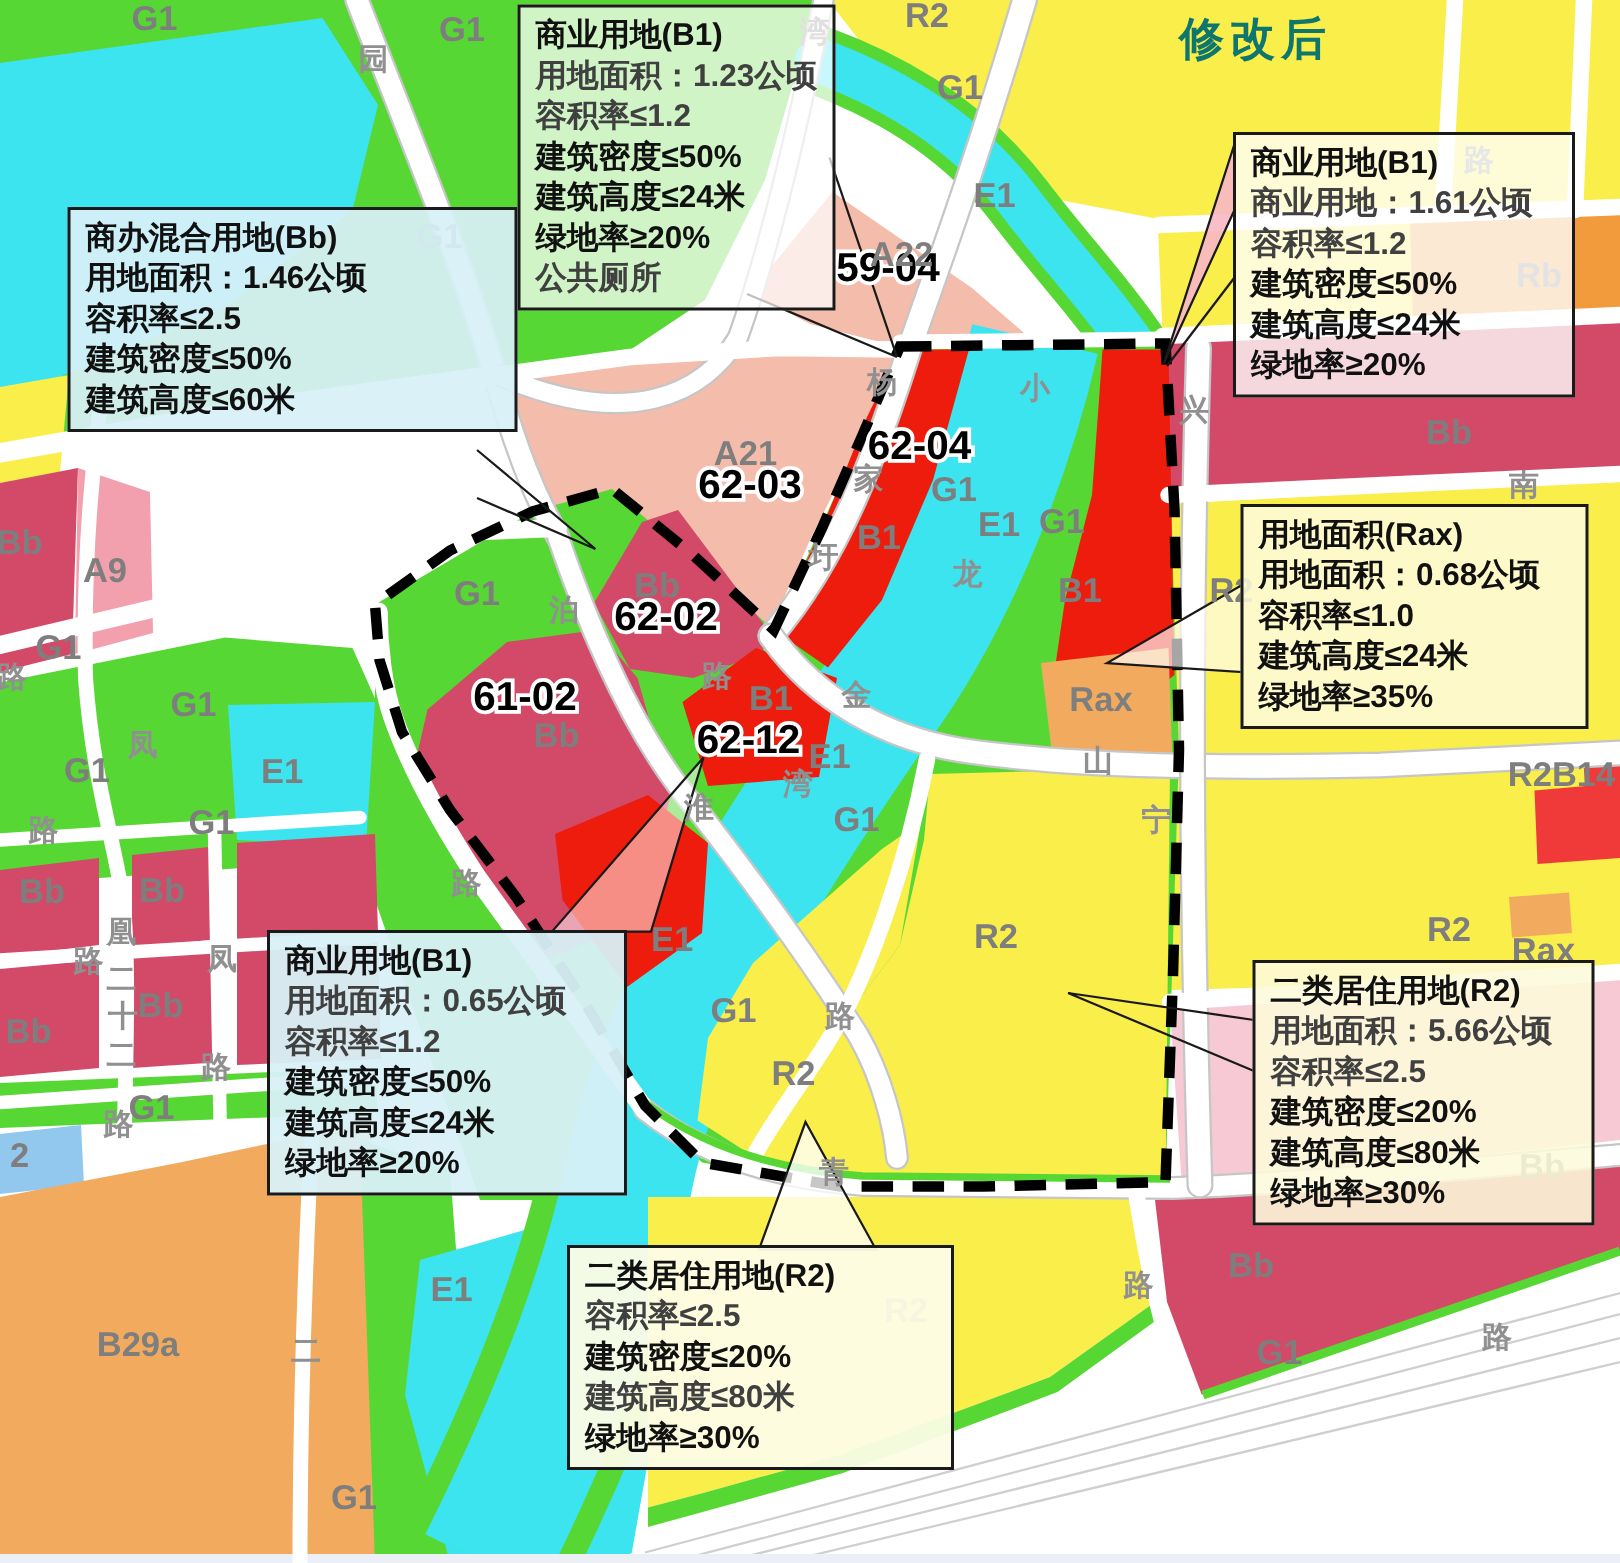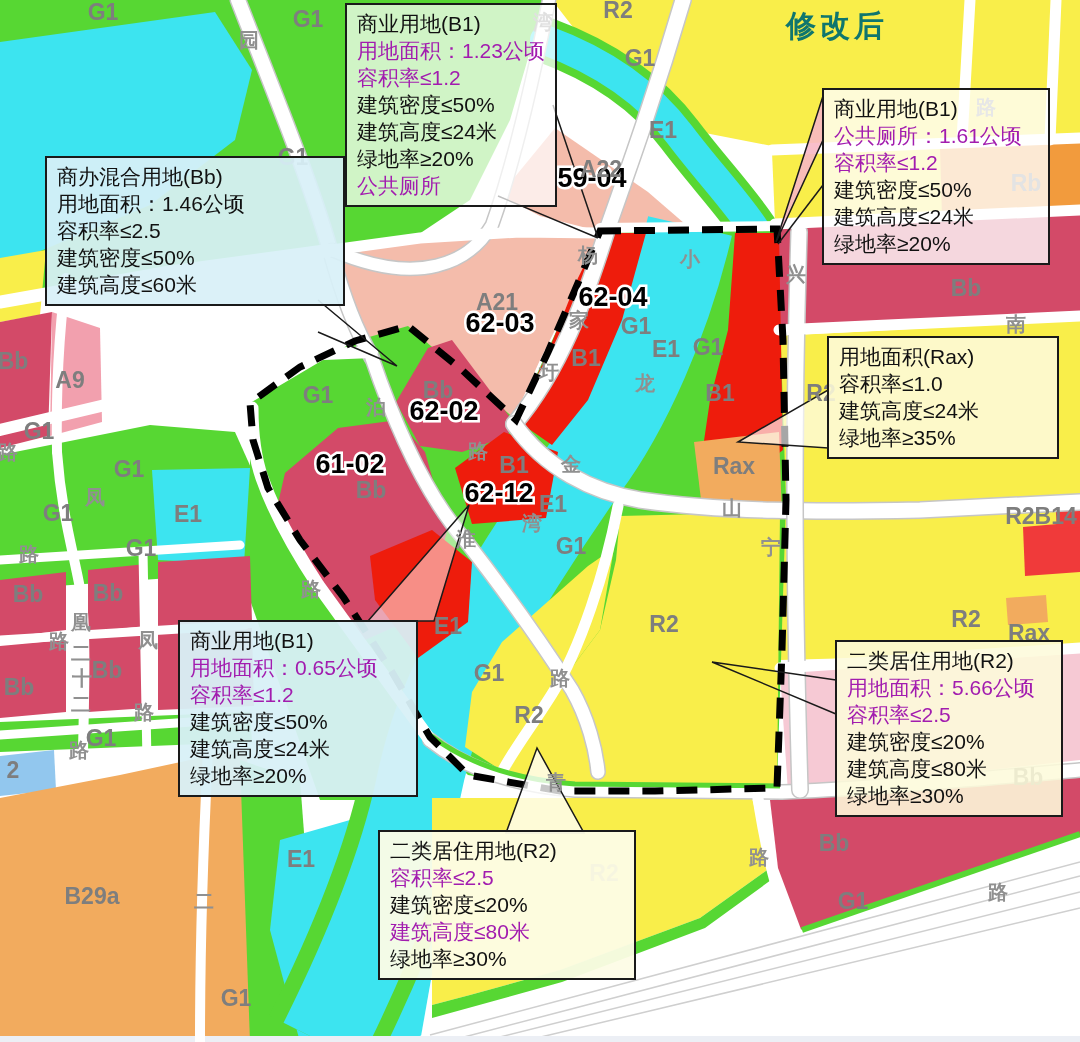--- a/index.html
+++ b/index.html
@@ -5,22 +5,22 @@
   html,body{margin:0;padding:0;}
   body{font-family:"Liberation Sans","DejaVu Sans",sans-serif;}
   #stage{position:relative;width:1080px;height:1042px;overflow:hidden;background:#fff;}
   #mapsvg{position:absolute;left:0;top:0;}
   .rc{fill:none;stroke:#c6c6c6;stroke-linecap:round;stroke-linejoin:round;}
   .rd{fill:none;stroke:#ffffff;stroke-linecap:round;stroke-linejoin:round;}
   .lbl-zone{font-size:23px;font-weight:700;fill:#7e7e7e;text-anchor:middle;}
   .lbl-road{font-size:20px;font-weight:600;fill:#909090;text-anchor:middle;}
   .lbl-plot{font-size:27px;font-weight:800;fill:#000;stroke:#ffffff;stroke-width:5px;paint-order:stroke;text-anchor:middle;}
   .callout{position:absolute;border:2px solid #1a1a1a;padding:5px 10px 6px 10px;box-sizing:border-box;
-           font-size:21px;line-height:27px;font-weight:400;color:#111;white-space:nowrap;}
-  .callout .red{color:#a21caf;}
+           font-size:21px;line-height:27px;font-weight:700;color:#111;white-space:nowrap;}
+  .callout .red{color:#404040;}
   #modified-tag{position:absolute;left:786px;top:6px;font-size:30px;font-weight:800;color:#0f766e;letter-spacing:4px;}
 </style>
 </head>
 <body>
 
 <div id="stage">
 <svg id="mapsvg" width="1080" height="1042" viewBox="0 0 1080 1042">
   <rect x="0" y="0" width="1080" height="1042" fill="#ffffff"></rect>
 
   <g>
@@ -246,46 +246,47 @@
         <text x="81" y="704" class="lbl-road" dominant-baseline="central">二</text>
         <text x="79" y="750" class="lbl-road" dominant-baseline="central">路</text>
         <text x="144" y="712" class="lbl-road" dominant-baseline="central">路</text>
         <text x="204" y="901" class="lbl-road" dominant-baseline="central">二</text>
         <text x="759" y="857" class="lbl-road" dominant-baseline="central">路</text>
         <text x="998" y="892" class="lbl-road" dominant-baseline="central">路</text>
       </g>
 </svg>
 
 <div id="callouts">
-      <div class="callout" style="left: 45px; top: 156px; min-width: 300px; background: rgba(216, 240, 247, 0.93);">
+      <div class="callout" style="left: 45px; top: 138px; min-width: 300px; background: rgba(216, 240, 247, 0.93);">
         <div>商办混合用地(Bb)</div>
         <div>用地面积：1.46公顷</div>
         <div>容积率≤2.5</div>
         <div>建筑密度≤50%</div>
         <div>建筑高度≤60米</div>
       </div>
       <div class="callout" style="left: 345px; top: 3px; min-width: 210px; background: rgba(255, 255, 255, 0.72);">
         <div>商业用地(B1)</div>
         <div class="red">用地面积：1.23公顷</div>
         <div class="red">容积率≤1.2</div>
         <div>建筑密度≤50%</div>
         <div>建筑高度≤24米</div>
         <div>绿地率≥20%</div>
         <div class="red">公共厕所</div>
       </div>
       <div class="callout" style="left: 822px; top: 88px; min-width: 228px; background: rgba(255, 255, 255, 0.78);">
         <div>商业用地(B1)</div>
-        <div class="red">公共厕所：1.61公顷</div>
+        <div class="red">商业用地：1.61公顷</div>
         <div class="red">容积率≤1.2</div>
         <div>建筑密度≤50%</div>
         <div>建筑高度≤24米</div>
         <div>绿地率≥20%</div>
       </div>
       <div class="callout" style="left: 827px; top: 336px; min-width: 232px; background: rgba(253, 250, 219, 0.88);">
         <div>用地面积(Rax)</div>
+        <div>用地面积：0.68公顷</div>
         <div>容积率≤1.0</div>
         <div>建筑高度≤24米</div>
         <div>绿地率≥35%</div>
       </div>
       <div class="callout" style="left: 178px; top: 620px; min-width: 240px; background: rgba(216, 240, 247, 0.95);">
         <div>商业用地(B1)</div>
         <div class="red">用地面积：0.65公顷</div>
         <div class="red">容积率≤1.2</div>
         <div>建筑密度≤50%</div>
         <div>建筑高度≤24米</div>

